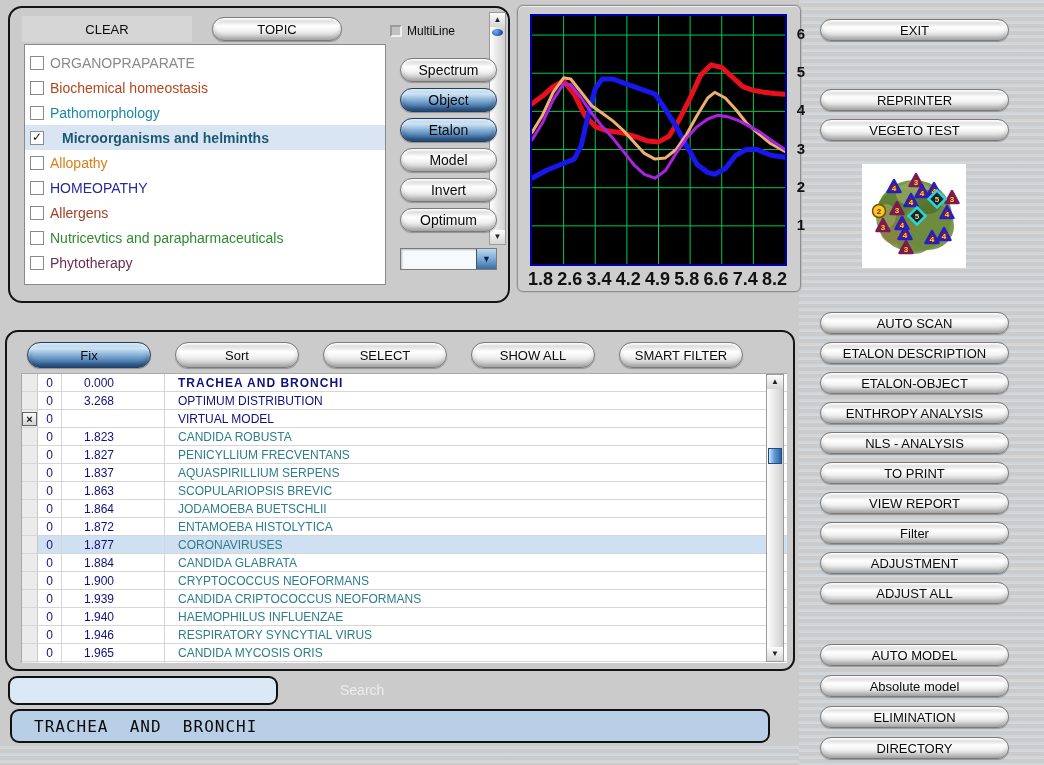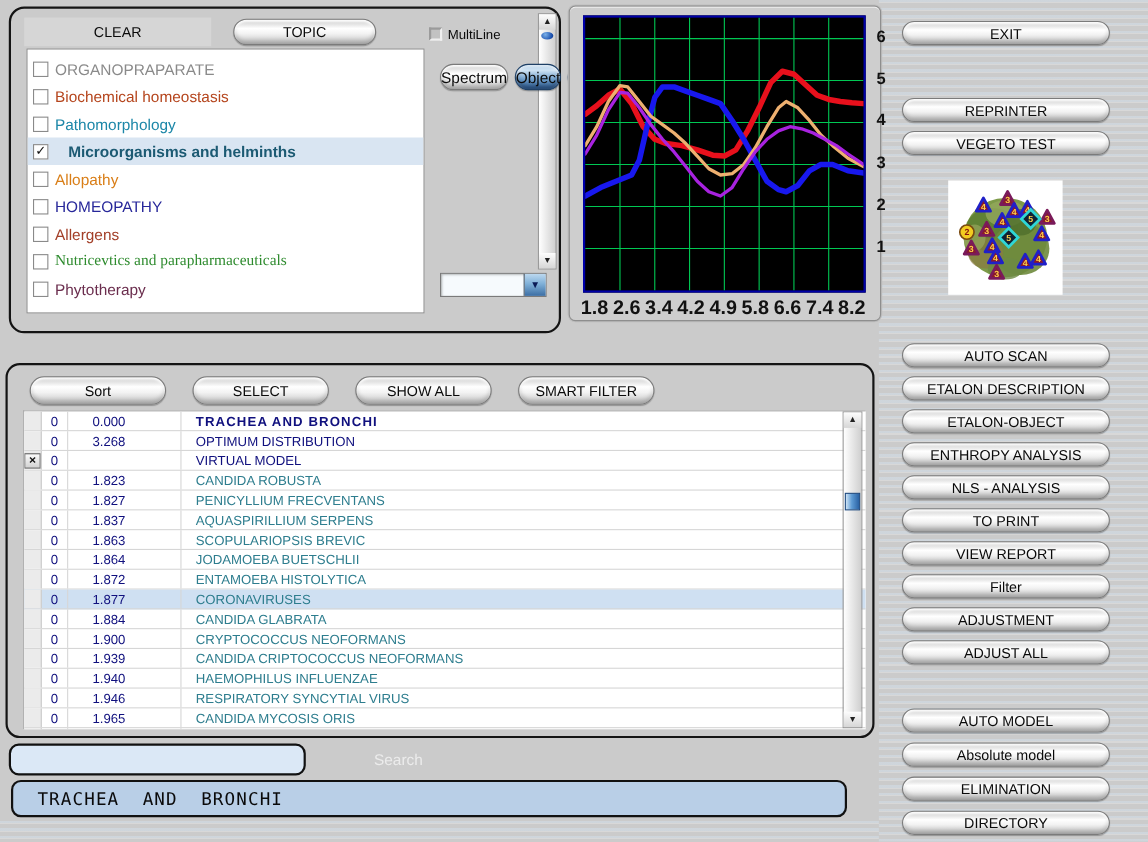--- a/index.html
+++ b/index.html
@@ -76,21 +76,21 @@
   }
   
   #multiline-box{position:absolute;left:380px;top:16px;display:flex;align-items:center;}
   #multiline-check{
     width:12px;height:12px;box-sizing:border-box;
     background:#c2c2c2;border:2px inset #efefef;
   }
   #multiline-label{font-size:12px;margin-left:5px;color:#0a0a0a;}
   #mode-buttons{
     position:absolute;left:390px;top:50px;width:97px;
-    display:flex;gap:6px;
+    display:flex;flex-direction:column;gap:6px;
   }
   #mode-buttons .pill{height:24px;font-size:14px;border-radius:12px;}
   #etalon-dropdown{
     position:absolute;left:390px;top:240px;width:97px;height:22px;
     border:1px solid #7a7a7a;background:#f6fafd;box-sizing:border-box;
     box-shadow:inset 1px 1px 2px rgba(0,0,0,.25);
     display:flex;
   }
   #etalon-dropdown .dd-value{flex:1;font-size:12px;padding:3px 4px;color:#222;}
   #etalon-dropdown .dd-btn{
@@ -219,21 +219,21 @@
       <div class="topic-row">
         <span class="cbx"></span>
         <span class="tlabel" style="color: rgb(39, 39, 154);">HOMEOPATHY</span>
       </div>
       <div class="topic-row">
         <span class="cbx"></span>
         <span class="tlabel" style="color: rgb(163, 63, 40);">Allergens</span>
       </div>
       <div class="topic-row">
         <span class="cbx"></span>
-        <span class="tlabel" style="color: rgb(46, 139, 46); font-family: Liberation Serif, serif;">Nutricevtics and parapharmaceuticals</span>
+        <span class="tlabel" style="color: rgb(46, 139, 46);">Nutricevtics and parapharmaceuticals</span>
       </div>
       <div class="topic-row">
         <span class="cbx"></span>
         <span class="tlabel" style="color: rgb(107, 46, 78);">Phytotherapy</span>
       </div>
     </div>
   <div id="topics-scroll" class="vscroll">
     <div class="sarrow up">▲</div>
     <div id="topics-thumb"></div>
     <div class="sarrow dn">▼</div>
@@ -404,20 +404,21 @@
       </g>
       <g transform="translate(44,84)">
         <polygon points="0,-7 6.5,5 -6.5,5" fill="#8a1a2a" stroke="#7a1a5a" stroke-width="2.5" stroke-linejoin="round"></polygon>
         <text y="3.5" text-anchor="middle" font-size="8" font-weight="bold" font-family="Liberation Sans, sans-serif" fill="#ffd24a">3</text>
       </g>
     </svg>
 </div>
 
 <div id="panel-results">
   <div id="results-buttons">
+      <div class="pill blue">Fix</div>
       <div class="pill">Sort</div>
       <div class="pill">SELECT</div>
       <div class="pill">SHOW ALL</div>
       <div class="pill">SMART FILTER</div>
     </div>
   <div id="results-table">
       <div class="trow r-head">
         <div class="tcell c-fix"></div>
         <div class="tcell c-zero">0</div>
         <div class="tcell c-val">0.000</div>

